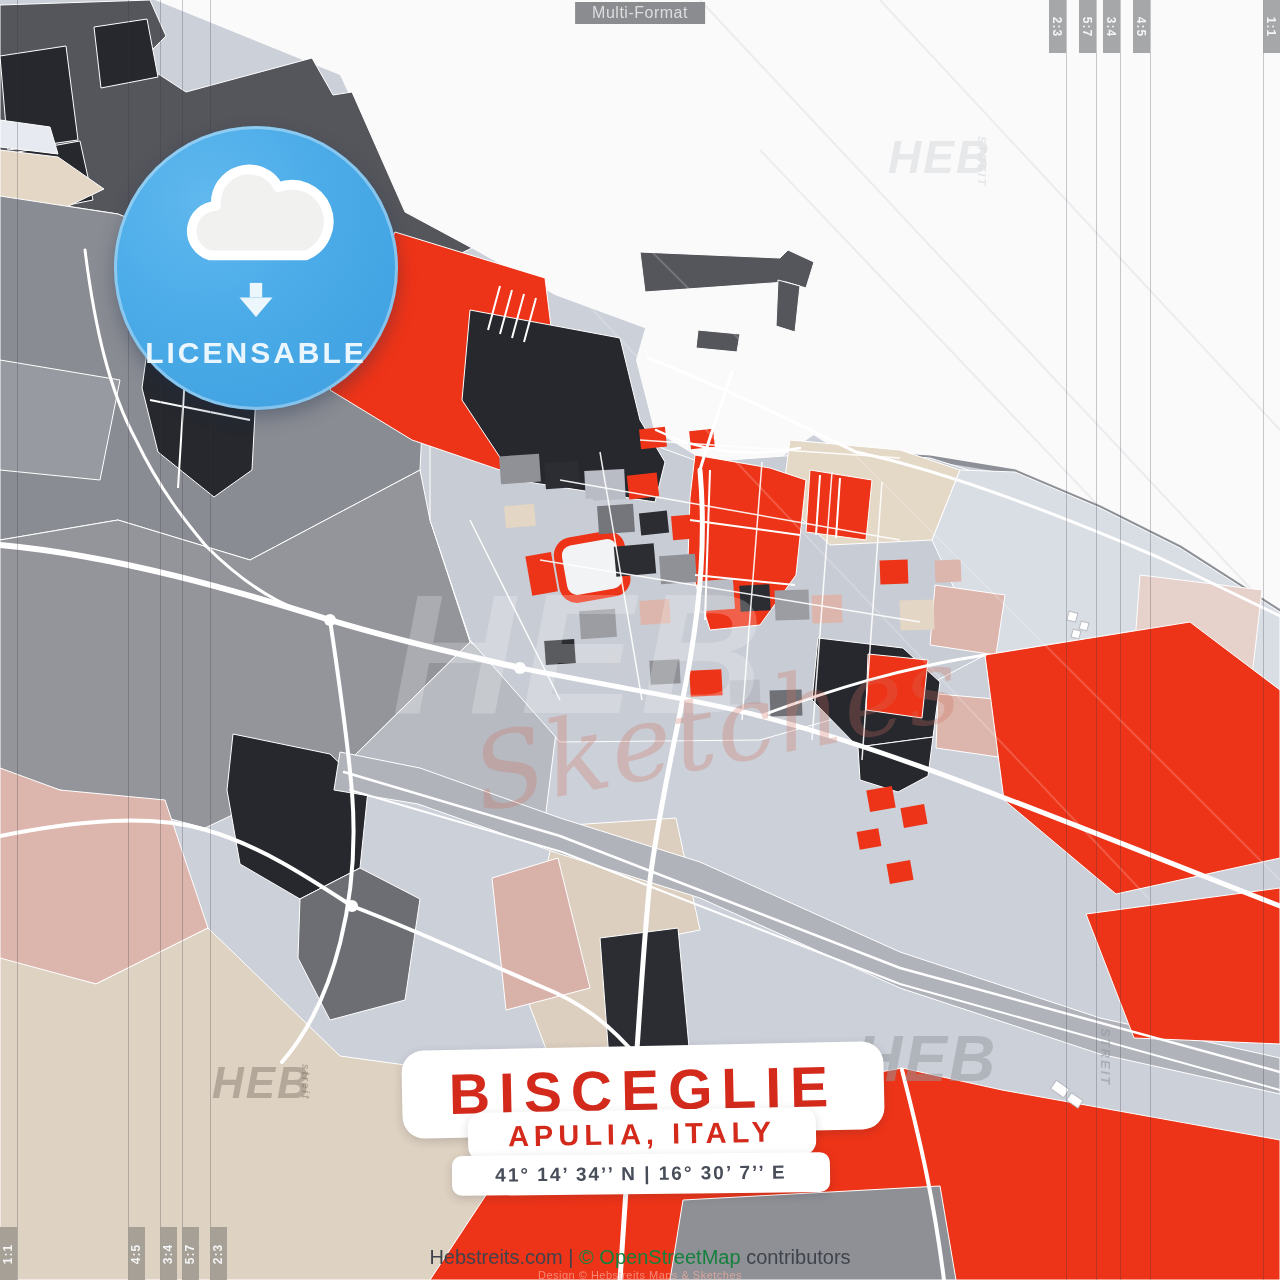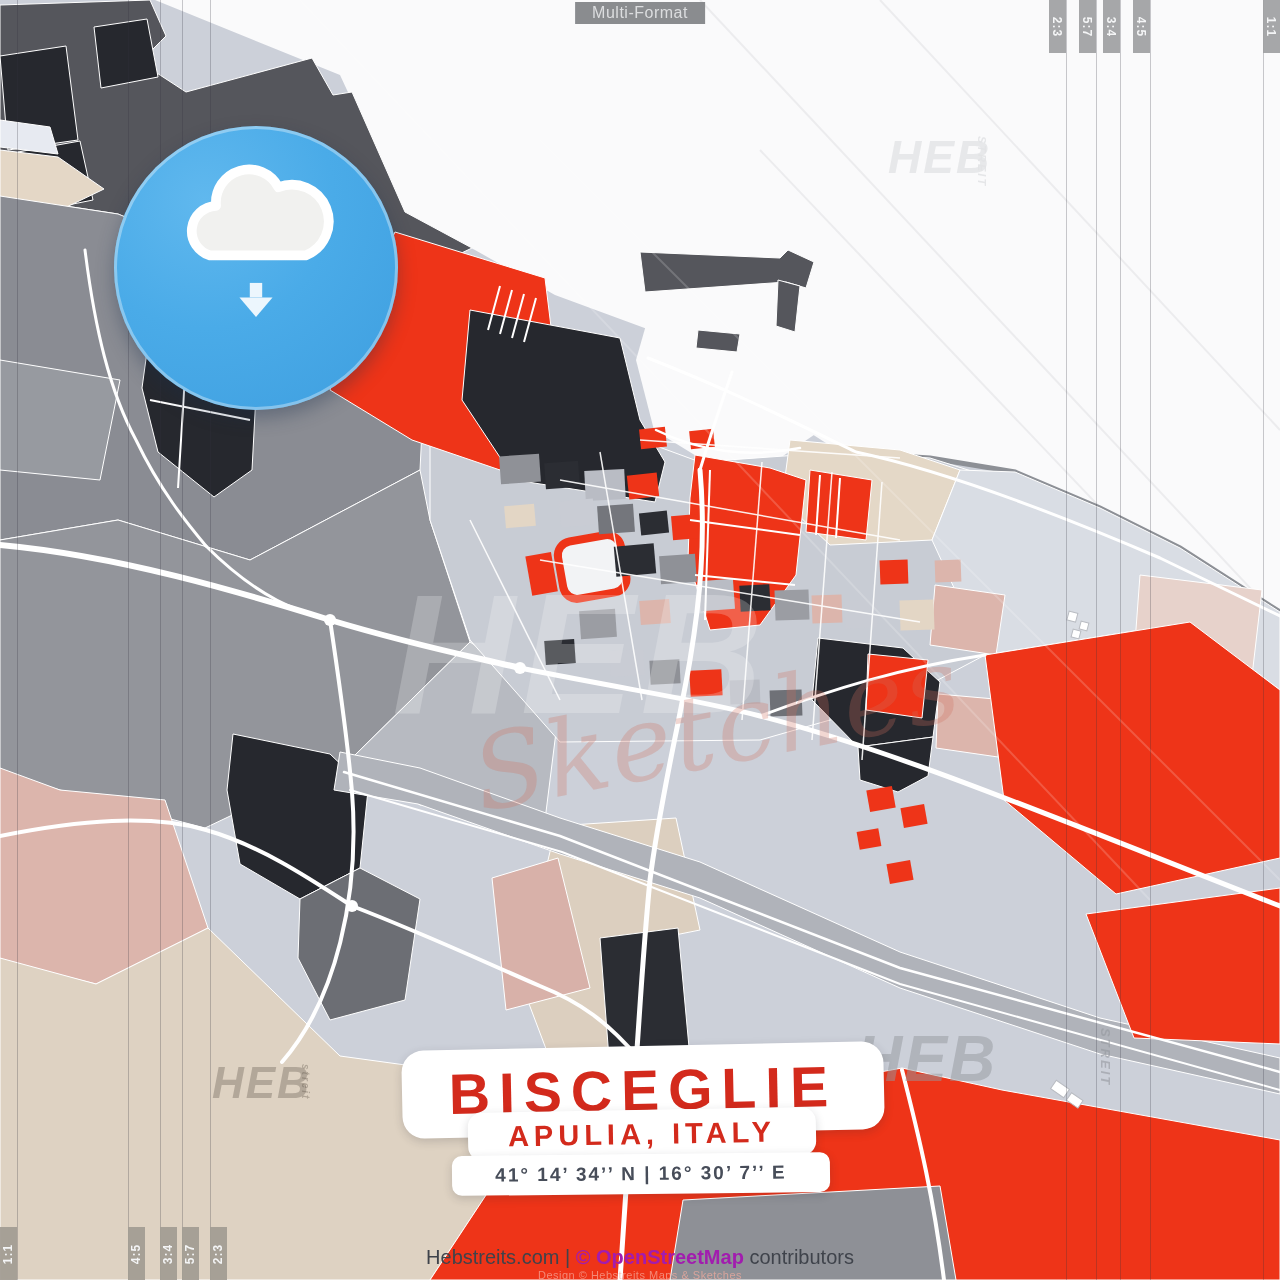--- a/index.html
+++ b/index.html
@@ -53,21 +53,21 @@
   .t-region{left:468px;top:1110px;width:348px;height:48px;border-radius:14px;transform:rotate(-1deg);}
   .t-region div{font-size:29px;font-weight:700;letter-spacing:5px;color:#d32a1c;white-space:nowrap;}
   .t-coord{left:452px;top:1154px;width:378px;height:40px;border-radius:10px;transform:rotate(-.6deg);}
   .t-coord div{font-size:19px;font-weight:700;letter-spacing:2px;color:#474d59;white-space:nowrap;}
 
   
   .fineprint{position:absolute;left:0;right:0;text-align:center;font-size:11px;letter-spacing:.5px;}
   .fp1{top:1218px;color:rgba(255,188,174,.78);}
   .fp2{top:1233px;color:rgba(247,172,158,.7);margin-top:36px;}
   .credit{position:absolute;left:0;right:0;top:1246px;text-align:center;font-size:20px;color:#3f434b;}
-  .credit .b{font-weight:700;color:#a21caf;}
+  .credit .b{font-weight:400;color:#15803d;}
 </style>
 </head>
 <body>
 
 <div id="poster">
 
   <svg id="map-svg" viewBox="0 0 1280 1280">
 
     <rect x="0" y="0" width="1280" height="1280" fill="#fafafb"></rect>
     <g stroke="#ececee" stroke-width="2">
@@ -284,20 +284,21 @@
   <div class="format-chip">Multi-Format</div>
 
   <div class="badge">
     <svg class="cloud" width="168" height="112" viewBox="0 0 170 115">
       <path d="M38,98 A26,26 0 0 1 44,47 A34,34 0 0 1 108,28 A30,30 0 0 1 136,98 Z" fill="#f1f1ef" stroke="#ffffff" stroke-width="10" stroke-linejoin="round"></path>
     </svg>
     <svg class="arrow" width="62" height="54" viewBox="0 0 120 70">
       <rect x="48" y="0" width="24" height="28" fill="#ecf6fd"></rect>
       <polygon points="28,28 92,28 60,66" fill="#ecf6fd"></polygon>
     </svg>
+    <div class="badge-label">LICENSABLE</div>
   </div>
 
   <div class="sticker t-city">
     <div>BISCEGLIE</div>
   </div>
   <div class="sticker t-region">
     <div>APULIA, ITALY</div>
   </div>
   <div class="sticker t-coord">
     <div>41° 14’ 34’’ N | 16° 30’ 7’’ E</div>

